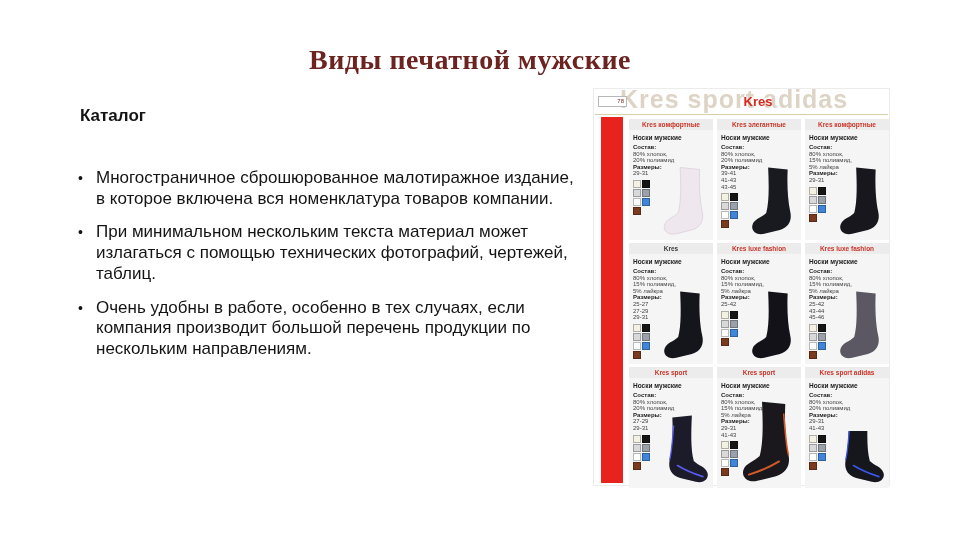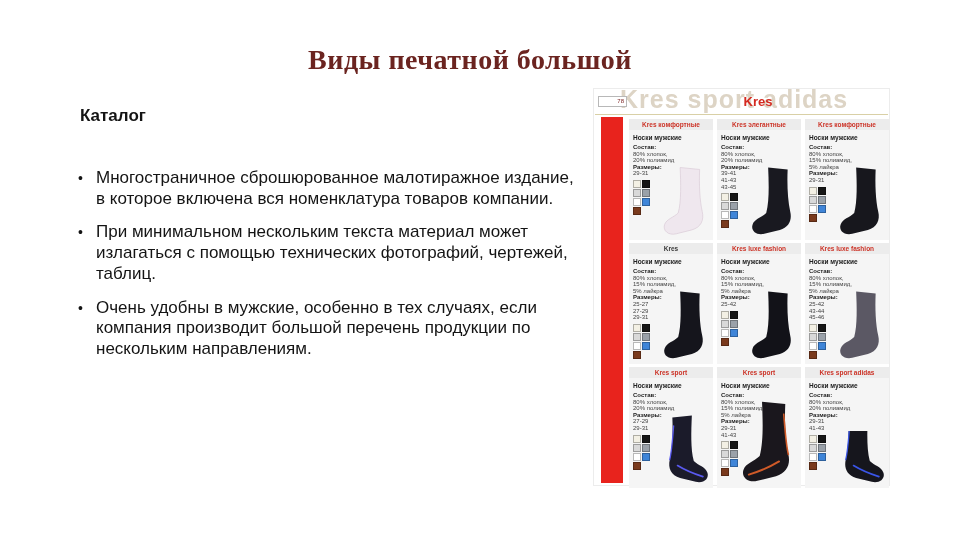--- a/index.html
+++ b/index.html
@@ -44,36 +44,36 @@
   .swatch{width:8px;height:8px;border:1px solid rgba(0,0,0,.28);box-sizing:border-box;}
   .sock{position:absolute;right:1px;bottom:1px;width:52px;height:80px;}
   .sock.large{width:62px;height:96px;}
   .sock.flip{transform:scaleX(-1);}
 </style>
 </head>
 <body>
 
 <div class="slide">
 
-  <div class="slide-title">Виды печатной большой</div>
+  <div class="slide-title">Виды печатной мужские</div>
 
   <div class="section-heading">Каталог</div>
 
   <div class="bullets">
     <div class="bullet">
       <span class="dot">•</span>
       <span>Многостраничное сброшюрованное малотиражное издание, в которое включена вся номенклатура товаров компании.</span>
     </div>
     <div class="bullet">
       <span class="dot">•</span>
       <span>При минимальном нескольким текста материал может излагаться с помощью технических фотографий, чертежей, таблиц.</span>
     </div>
     <div class="bullet">
       <span class="dot">•</span>
-      <span>Очень удобны в мужские, особенно в тех случаях, если компания производит большой перечень продукции по нескольким направлениям.</span>
+      <span>Очень удобны в работе, особенно в тех случаях, если компания производит большой перечень продукции по нескольким направлениям.</span>
     </div>
   </div>
 
   <div class="catalog-panel">
     <div class="watermark">Kres sport adidas</div>
     <div class="page-field">
       <span>78</span>
     </div>
     <div class="brand">Kres</div>
     <div class="header-line"></div>

